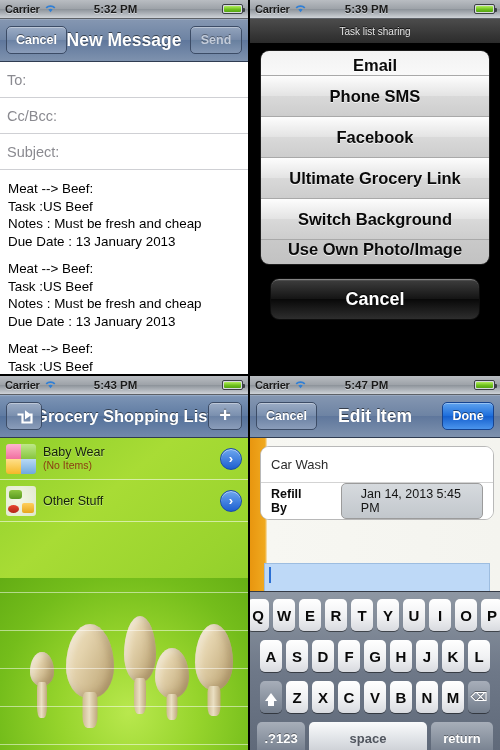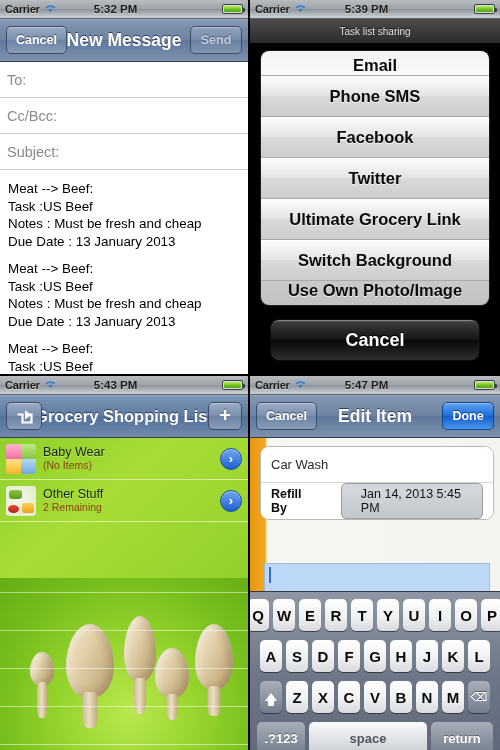--- a/index.html
+++ b/index.html
@@ -251,21 +251,20 @@
         </span>
     </div>
 
     <div class="sheet-title">Task list sharing</div>
 
     <div class="sheet-wrap">
       <div class="sheet-group">
         <div class="sheet-btn clip-top">Email</div>
         <div class="sheet-btn">Phone SMS</div>
         <div class="sheet-btn">Facebook</div>
-        <div class="sheet-btn">Twitter</div>
         <div class="sheet-btn">Ultimate Grocery Link</div>
         <div class="sheet-btn">Switch Background</div>
         <div class="sheet-btn clip-bot">Use Own Photo/Image</div>
       </div>
       <div class="sheet-cancel">Cancel</div>
     </div>
   </div>
 
   <div class="panel p-bl">
     <div class="statusbar">
@@ -336,21 +335,20 @@
         </div>
         <div class="g-chev">›</div>
       </div>
 
       <div class="g-row">
         <div class="g-ico basket">
             <u></u>
           </div>
         <div class="g-txt">
           <div class="g-name">Other Stuff</div>
-          <div class="g-sub">2 Remaining</div>
         </div>
         <div class="g-chev">›</div>
       </div>
     </div>
   </div>
 
   <div class="panel p-br">
     <div class="statusbar">
       <span class="sb-carrier">Carrier</span>
       <span class="sb-wifi">

